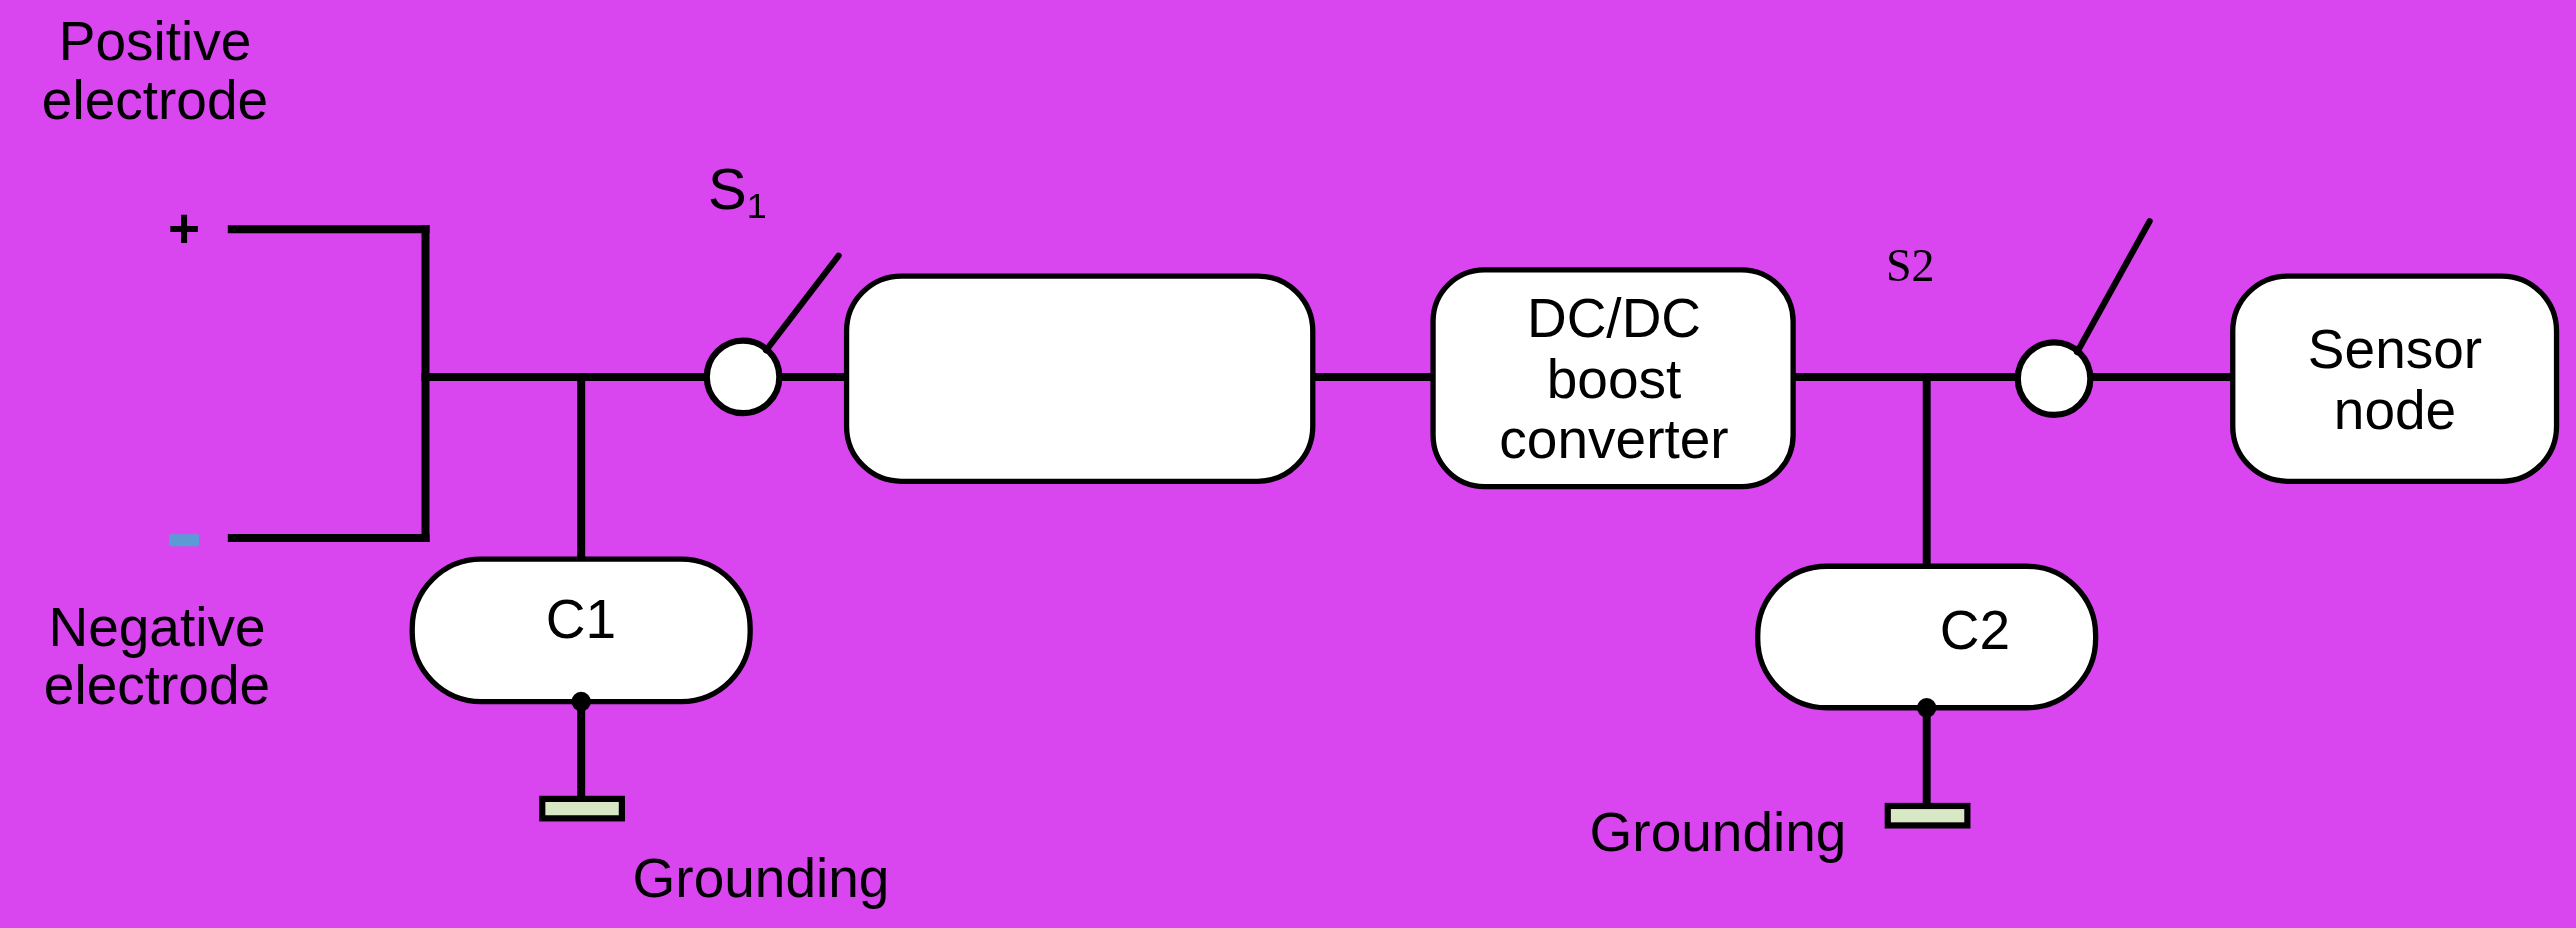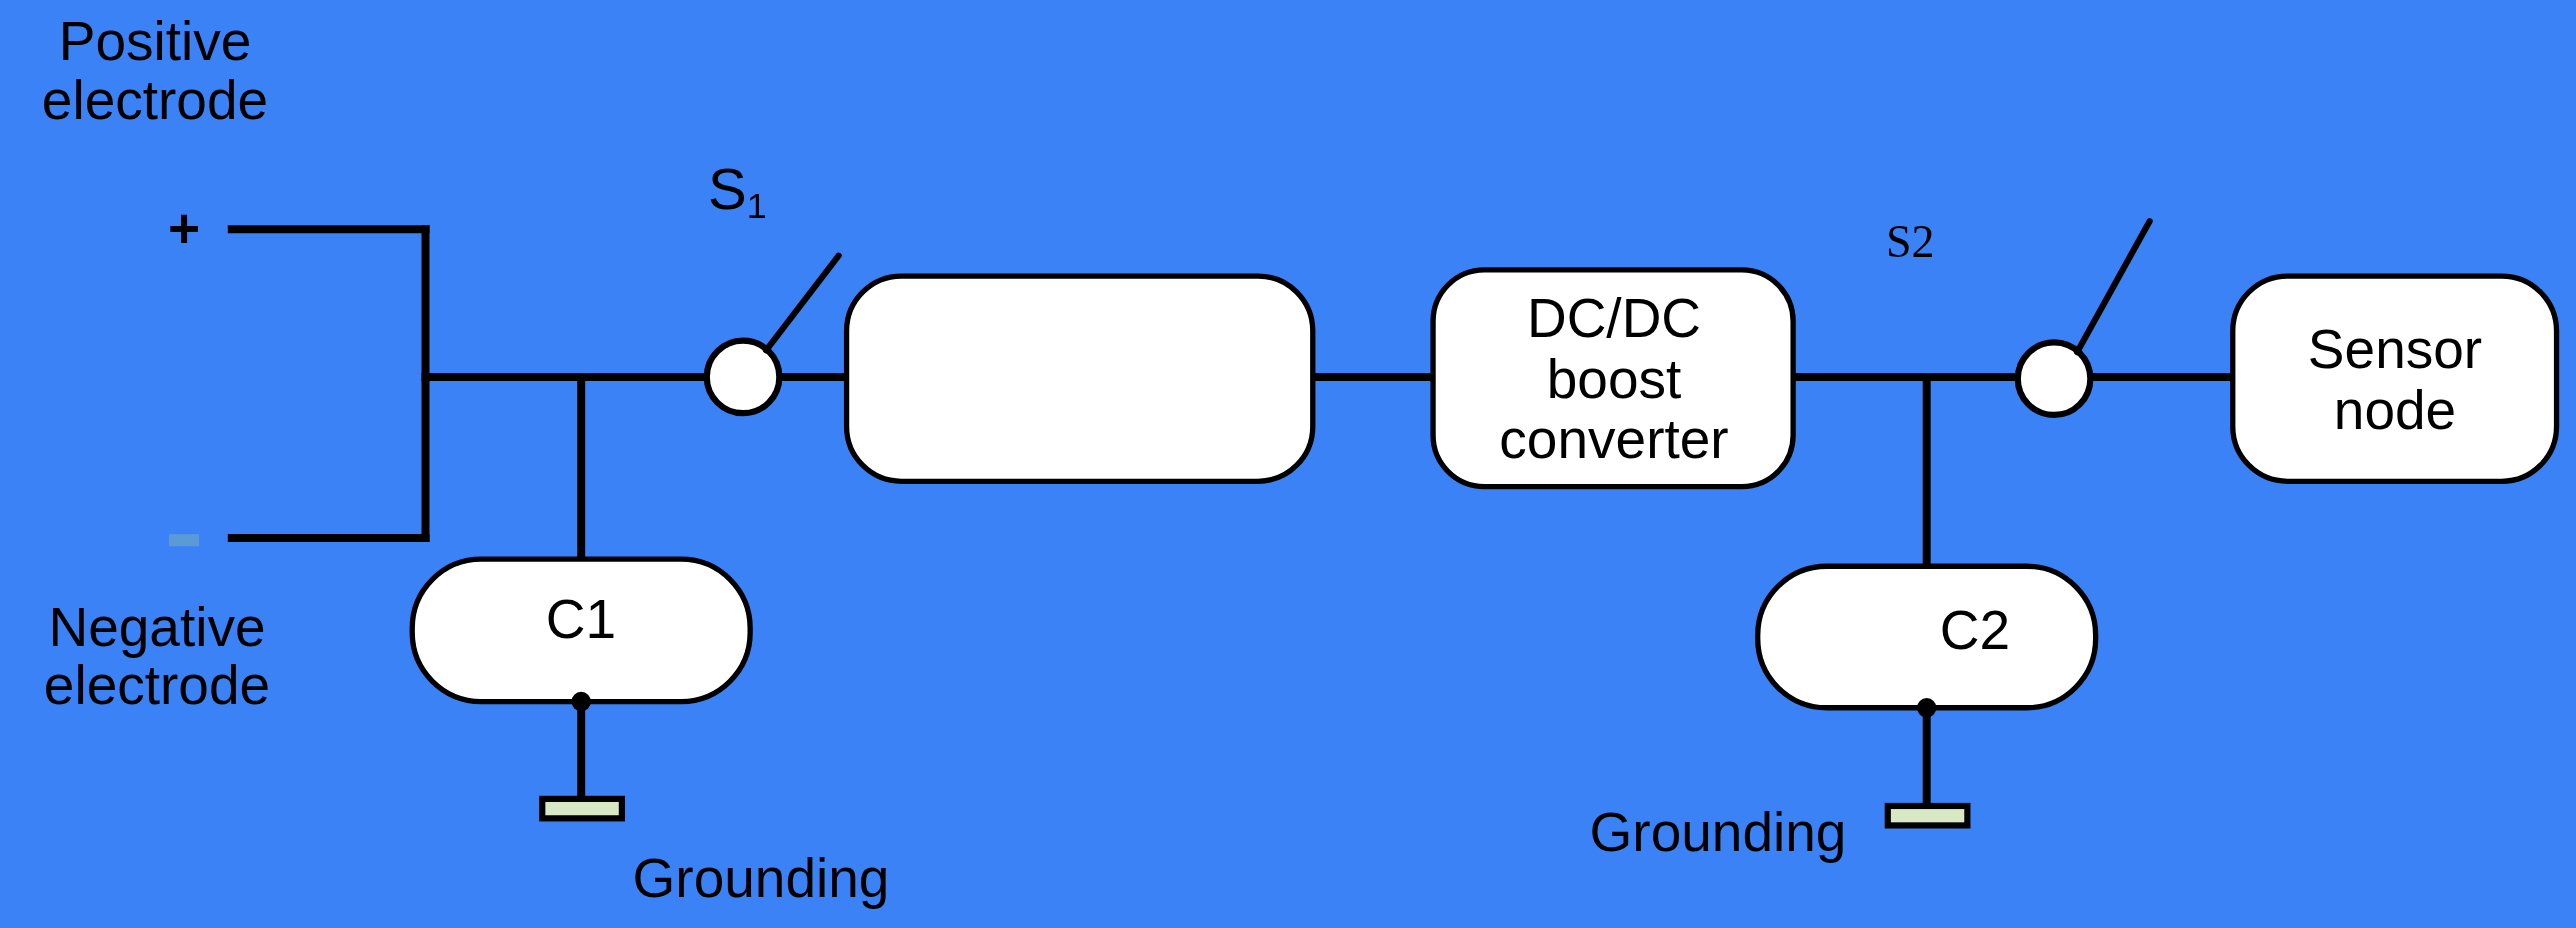--- a/index.html
+++ b/index.html
@@ -11,21 +11,21 @@
   body {
     width: 2576px;
     height: 929px;
     overflow: hidden;
     font-family: "Liberation Sans", sans-serif;
   }
   #canvas {
     position: relative;
     width: 2576px;
     height: 929px;
-    background: #3b82f6;
+    background: #d946ef;
   }
   #schematic {
     position: absolute;
     top: 0;
     left: 0;
     width: 2576px;
     height: 929px;
   }
   .lbl {
     position: absolute;
@@ -145,21 +145,21 @@
 
   <div class="plus-sign" style="left:184px; top:228px;">+</div>
 
   <div class="minus-sign" style="left:184px; top:540px;"></div>
 
   <div class="lbl lbl-center" style="left:157px; top:598px; font-size:55px;">Negative
 electrode</div>
 
   <div class="lbl" style="left:708px; top:158px; font-size:58px;"><span>S</span><span class="sub">1</span></div>
 
-  <div class="lbl sw-label-serif" style="left:1886px; top:218px;">S2</div>
+  <div class="lbl sw-label-serif" style="left:1886px; top:242px;">S2</div>
 
 
   <div class="blk-label" style="left:1614px; top:379px;">DC/DC
 boost
 converter</div>
 
   <div class="blk-label" style="left:2395px; top:379px;">Sensor
 node</div>
 
   <div class="blk-label" style="left:581px; top:619px;">C1</div>

